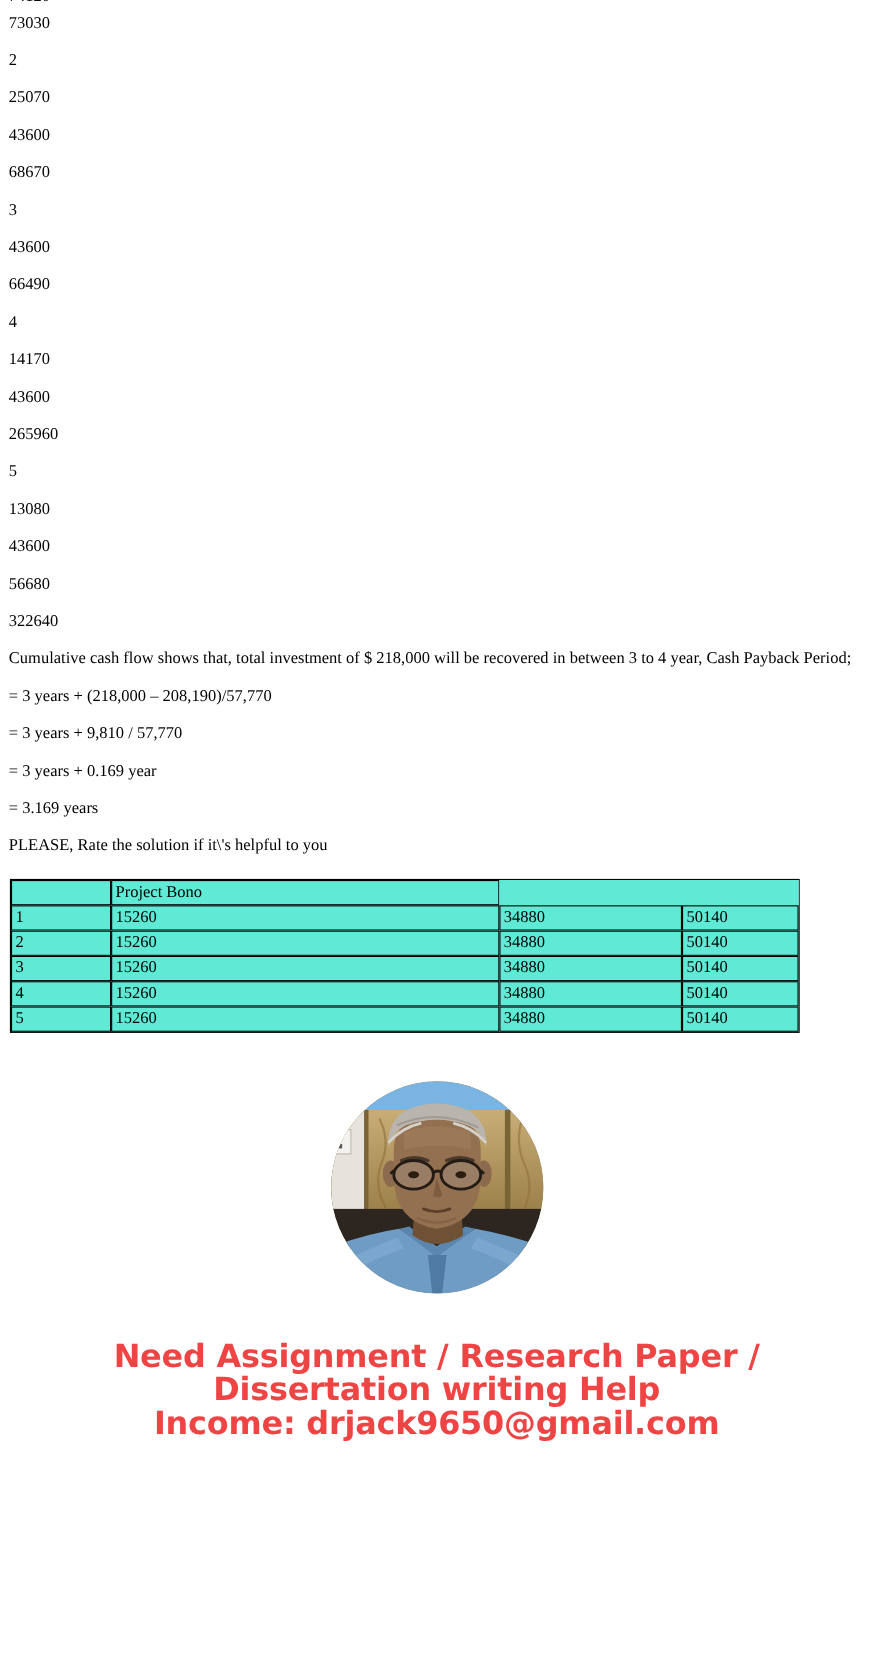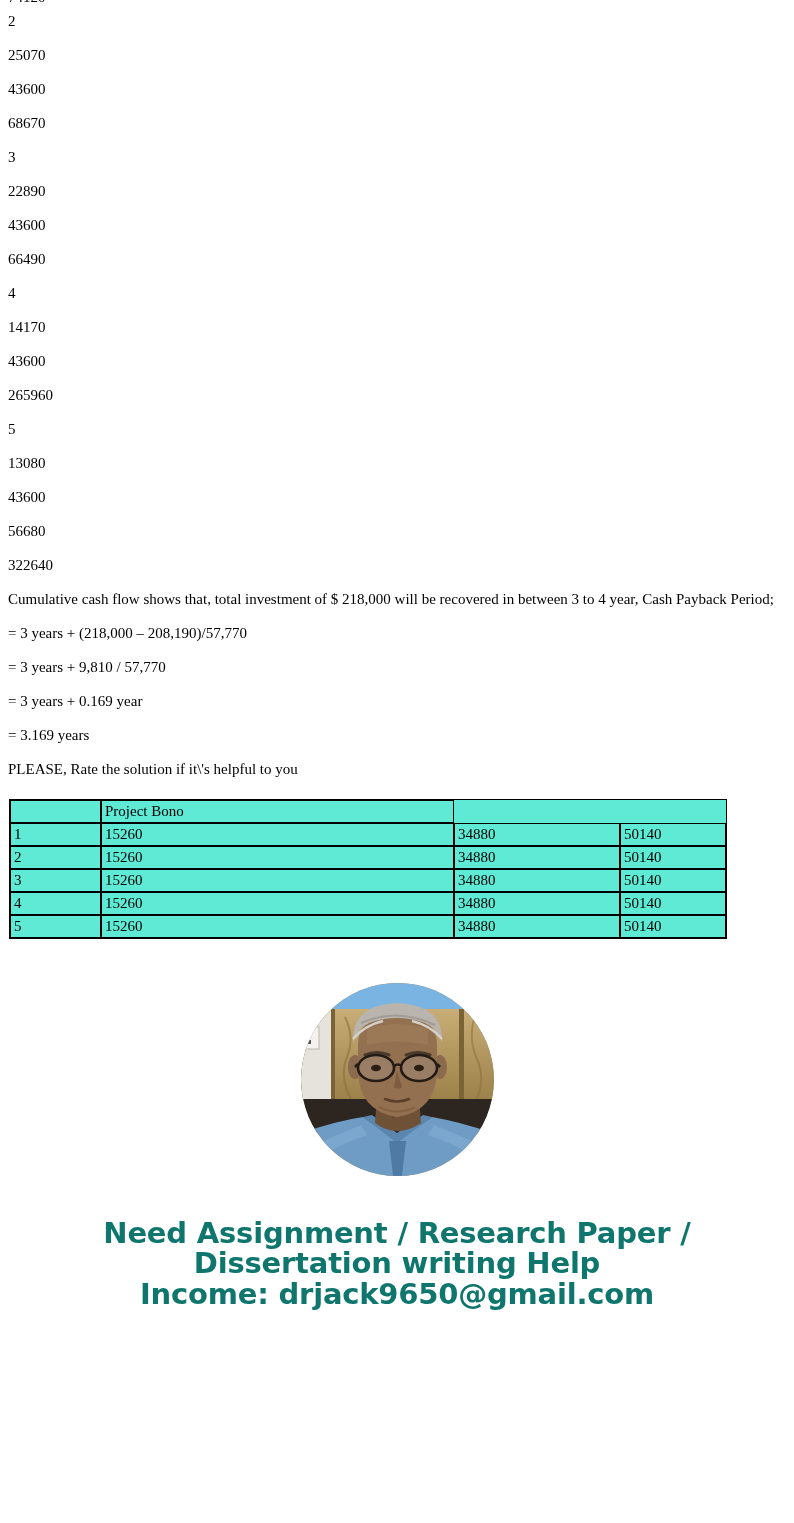--- a/index.html
+++ b/index.html
@@ -103,21 +103,21 @@
     vertical-align: top;
   }
   .avatar svg { display: block; }
 
   
   .promo {
     margin-top: 42px;
     text-align: center;
     font-family: "DejaVu Sans", "Liberation Sans", sans-serif;
     font-weight: bold;
-    color: #0f766e;
+    color: #ef4444;
     letter-spacing: -0.2px;
   }
   .promo .l1 {
     font-size: 29px;
     line-height: 30px;
     padding: 0 14px;
   }
   .promo .l2 {
     font-size: 29px;
     line-height: 30px;
@@ -125,26 +125,26 @@
   }
 </style>
 </head>
 <body>
 
 <div class="clip-top">
   <div class="num">74120</div>
 </div>
 
 <div class="num-list">
+  <p class="num-line">73030</p>
   <p class="num-line">2</p>
   <p class="num-line">25070</p>
   <p class="num-line">43600</p>
   <p class="num-line">68670</p>
   <p class="num-line">3</p>
-  <p class="num-line">22890</p>
   <p class="num-line">43600</p>
   <p class="num-line">66490</p>
   <p class="num-line">4</p>
   <p class="num-line">14170</p>
   <p class="num-line">43600</p>
   <p class="num-line">265960</p>
   <p class="num-line">5</p>
   <p class="num-line">13080</p>
   <p class="num-line">43600</p>
   <p class="num-line">56680</p>

